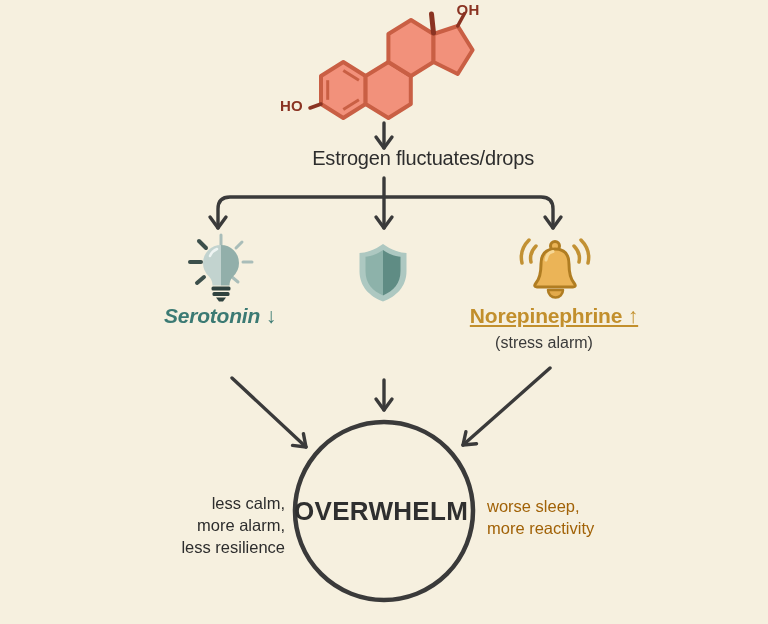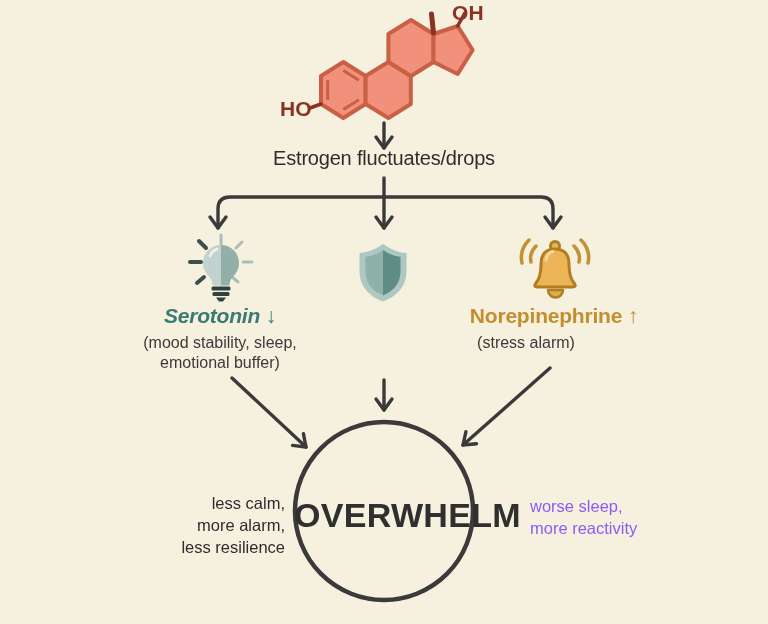--- a/index.html
+++ b/index.html
@@ -8,49 +8,49 @@
     width:768px;height:624px;
     background:#f6f0df;
     overflow:hidden;
     font-family:"Liberation Sans","DejaVu Sans",sans-serif;
   }
   #shapes{position:absolute;left:0;top:0;width:768px;height:624px;}
   .txt{position:absolute;color:#2d2d2d;}
   .estrogen-label{
     left:234px;top:147px;width:300px;
     font-size:20px;font-weight:500;letter-spacing:-0.2px;
-    text-align:center;color:#2d2d2d;
+    text-align:right;color:#2d2d2d;
   }
   .branch-title{
     top:304px;font-size:21px;font-weight:bold;letter-spacing:-0.2px;
     text-align:center;
   }
   .teal{color:#3b7a73;}
   .gold{color:#c28f2c;}
   .branch-sub{
     top:333px;font-size:16px;line-height:1.28;color:#3a3a3a;
     text-align:center;white-space:pre-line;
   }
   .overwhelm{
     left:294px;top:496px;width:180px;
-    font-size:34px;font-weight:bold;letter-spacing:0.3px;
-    text-align:center;color:#2f2f2f;
+    font-size:26px;font-weight:bold;letter-spacing:0.3px;
+    color:#2f2f2f;
   }
   .left-note{
     left:150px;top:493px;width:135px;
     font-size:16.5px;line-height:1.32;text-align:right;
     white-space:pre-line;color:#2d2d2d;
   }
   .right-note{
     left:487px;top:496px;width:160px;
     font-size:16.5px;line-height:1.32;text-align:left;
-    white-space:pre-line;color:#8b5cf6;margin-left:43px;
+    white-space:pre-line;color:#a16207;
   }
   .mol-label{
-    position:absolute;font-size:21px;font-weight:bold;color:#8a3322;
+    position:absolute;font-size:15px;font-weight:bold;color:#8a3322;
     letter-spacing:0.2px;
   }
 </style>
 </head>
 <body>
 
 <div id="stage">
 
   <svg id="shapes" viewBox="0 0 768 624">
     <defs>
@@ -136,26 +136,24 @@
       <path d="M 548 290 A 7.5 7.5 0 0 0 563 290 Z" fill="#e3aa4b" stroke="#b07d22" stroke-width="2.5" stroke-linejoin="round"></path>
     </g>
   </svg>
 
   <div class="mol-label" style="left:452px;top:1px;width:32px;text-align:center;">OH</div>
   <div class="mol-label" style="left:280px;top:97px;width:28px;text-align:left;">HO</div>
 
   <div class="txt estrogen-label">Estrogen fluctuates/drops</div>
 
   <div class="txt branch-title teal" style="left:128px;width:184px;font-style:italic;">Serotonin ↓</div>
-  <div class="txt branch-sub" style="left:118px;width:204px;">(mood stability, sleep,
-emotional buffer)</div>
 
 
-  <div class="txt branch-title gold" style="left:458px;width:192px;">Norepinephrine ↑</div>
-  <div class="txt branch-sub" style="left:430px;width:192px;">(stress alarm)</div>
+  <div class="txt branch-title gold" style="left:458px;width:192px;text-decoration:underline;">Norepinephrine ↑</div>
+  <div class="txt branch-sub" style="left:448px;width:192px;">(stress alarm)</div>
 
   <div class="txt overwhelm">OVERWHELM</div>
   <div class="txt left-note">less calm,
 more alarm,
 less resilience</div>
   <div class="txt right-note">worse sleep,
 more reactivity</div>
 
 </div>
 

